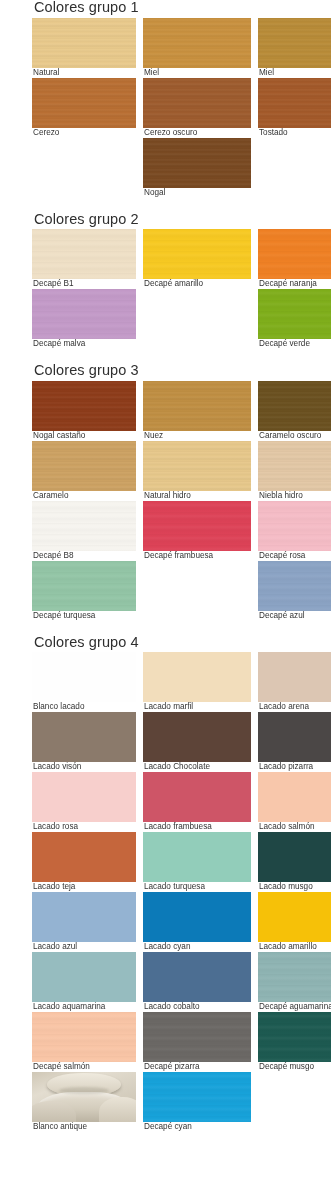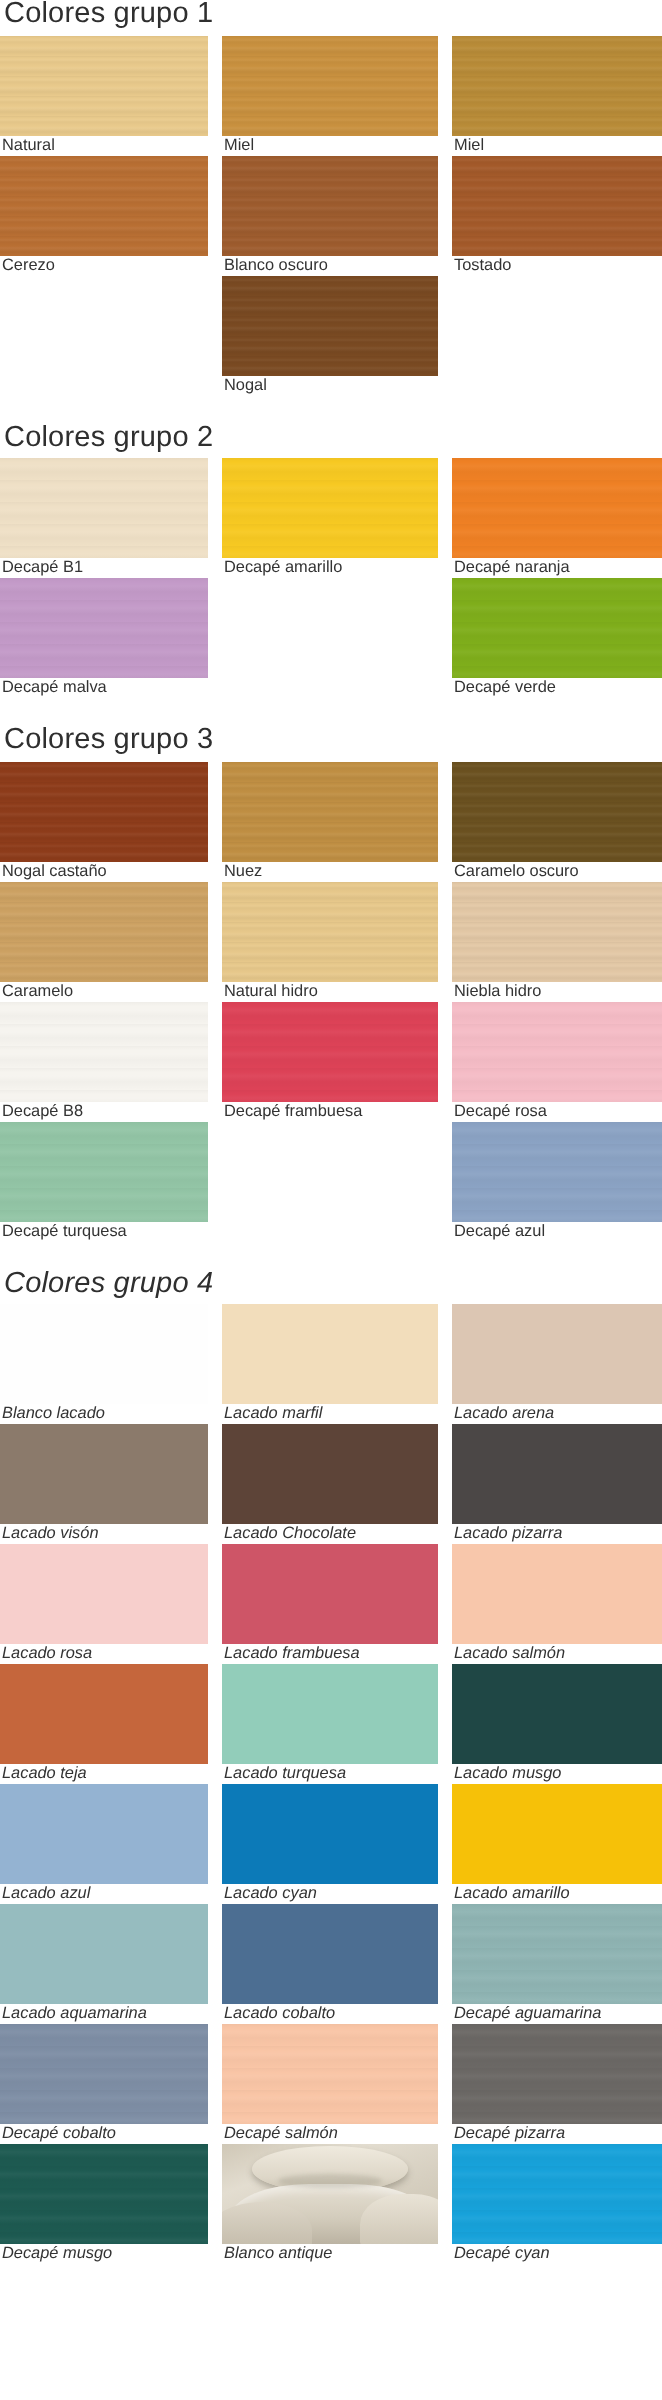--- a/index.html
+++ b/index.html
@@ -16,20 +16,21 @@
     -webkit-font-smoothing: antialiased;
   }
 
   .catalog {
     width: 331px;
     position: relative;
   }
 
   .group {
     position: relative;
+    padding-left: 32px;
   }
 
   .group-title {
     font-size: 14.5px;
     font-weight: 300;
     color: #2f2f2f;
     letter-spacing: 0.1px;
     line-height: 1;
     padding: 0 0 3px 2px;
     white-space: nowrap;
@@ -190,21 +191,21 @@
         <div class="cell">
           <div class="swatch grain">
             <div class="swatch-inner" style="background: rgb(185, 111, 51);"></div>
           </div>
           <div class="swatch-label">Cerezo</div>
         </div>
         <div class="cell">
           <div class="swatch grain">
             <div class="swatch-inner" style="background: rgb(158, 92, 46);"></div>
           </div>
-          <div class="swatch-label">Blanco oscuro</div>
+          <div class="swatch-label">Cerezo oscuro</div>
         </div>
         <div class="cell">
           <div class="swatch grain">
             <div class="swatch-inner" style="background: rgb(164, 90, 42);"></div>
           </div>
           <div class="swatch-label">Tostado</div>
         </div>
         <div class="cell empty">
           <div class="swatch"></div>
           <div class="swatch-label"></div>
@@ -328,21 +329,21 @@
           <div class="swatch-label"></div>
         </div>
         <div class="cell">
           <div class="swatch grain-soft">
             <div class="swatch-inner" style="background: rgb(139, 163, 196);"></div>
           </div>
           <div class="swatch-label">Decapé azul</div>
         </div>
       </div>
     </section>
-    <section class="group" style="margin-top: 14px; font-style: italic;">
+    <section class="group" style="margin-top: 14px;">
       <div class="group-title">Colores grupo 4</div>
       <div class="grid">
         <div class="cell">
           <div class="swatch">
             <div class="swatch-inner" style="background: rgb(254, 254, 254);"></div>
           </div>
           <div class="swatch-label">Blanco lacado</div>
         </div>
         <div class="cell">
           <div class="swatch">
@@ -438,26 +439,20 @@
           <div class="swatch">
             <div class="swatch-inner" style="background: rgb(76, 110, 146);"></div>
           </div>
           <div class="swatch-label">Lacado cobalto</div>
         </div>
         <div class="cell">
           <div class="swatch grain-soft">
             <div class="swatch-inner" style="background: rgb(143, 180, 179);"></div>
           </div>
           <div class="swatch-label">Decapé aguamarina</div>
-        </div>
-        <div class="cell">
-          <div class="swatch grain-soft">
-            <div class="swatch-inner" style="background: rgb(126, 142, 165);"></div>
-          </div>
-          <div class="swatch-label">Decapé cobalto</div>
         </div>
         <div class="cell">
           <div class="swatch grain-soft">
             <div class="swatch-inner" style="background: rgb(249, 197, 166);"></div>
           </div>
           <div class="swatch-label">Decapé salmón</div>
         </div>
         <div class="cell">
           <div class="swatch grain-soft">
             <div class="swatch-inner" style="background: rgb(107, 104, 101);"></div>

